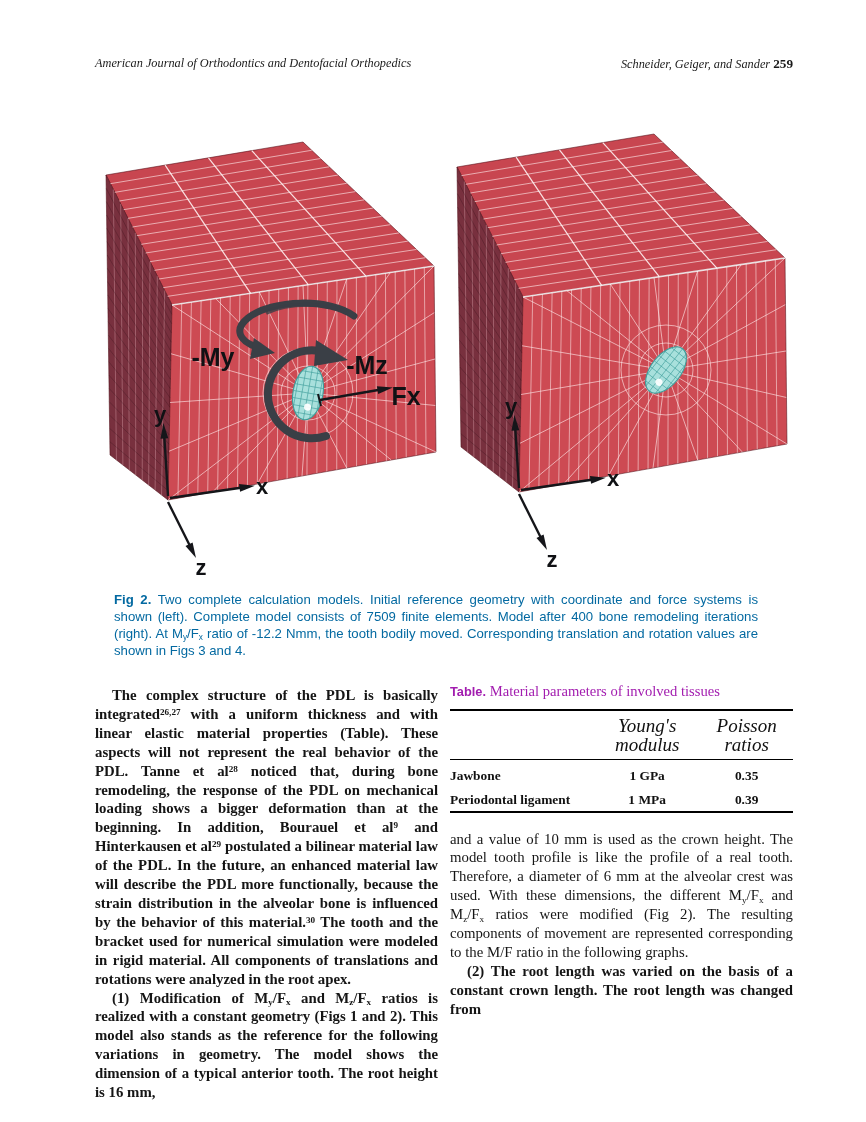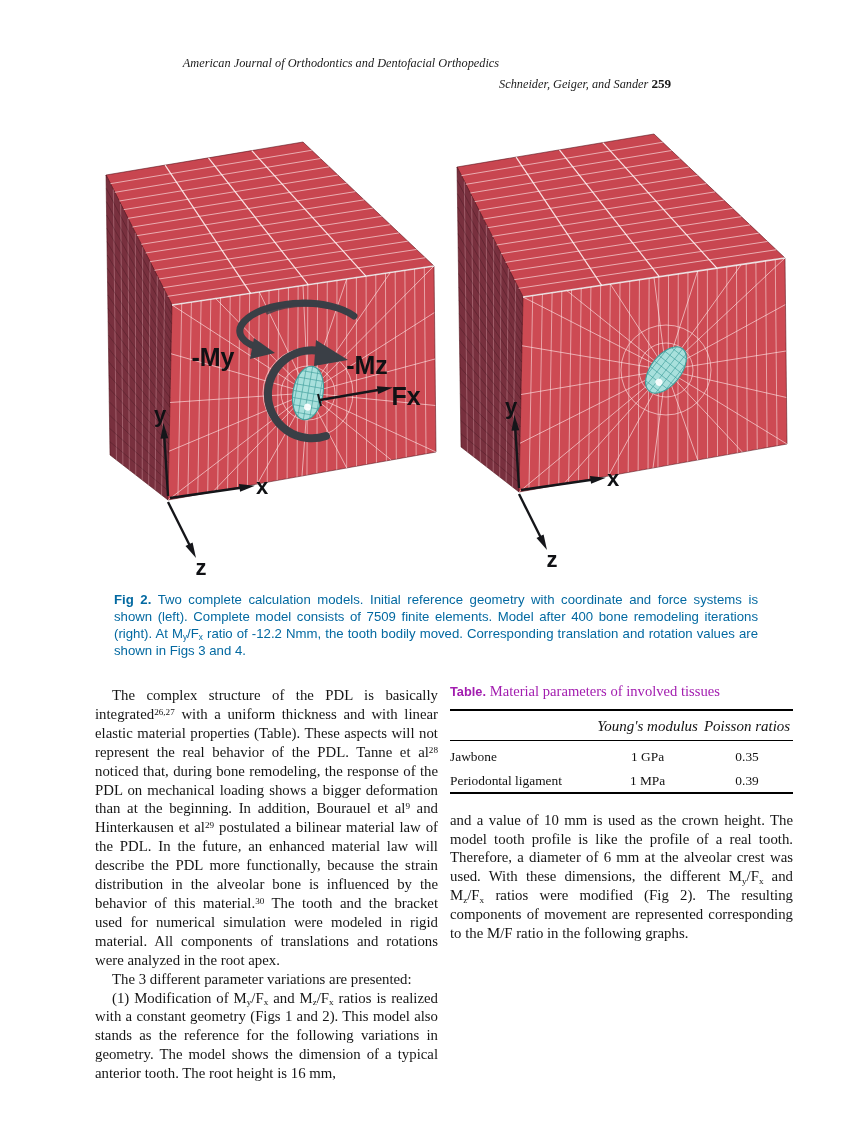--- a/index.html
+++ b/index.html
@@ -1,49 +1,49 @@
 <!DOCTYPE html>
 <html><head>
 <meta charset="utf-8">
 <style>
   html,body{margin:0;padding:0;}
   body{width:866px;height:1122px;position:relative;background:#ffffff;overflow:hidden;
        font-family:"Liberation Serif",serif;}
   
-  .hdr{position:absolute;left:78px;top:56px;width:698px;display:flex;justify-content:center;
+  .hdr{position:absolute;left:95px;top:56px;width:698px;display:flex;justify-content:space-between;
        font:italic 12.3px/15.5px "Liberation Serif",serif;color:#1a1a1a;}
-  .hdr-right{text-align:right;white-space:nowrap;margin-top:20px;}
+  .hdr-right{text-align:right;white-space:nowrap;}
   .pageno{font-style:normal;font-weight:bold;font-size:13.2px;}
   
   .figure-area{position:absolute;left:88px;top:112px;width:710px;height:482px;}
   svg text.ax{font:bold 22px "Liberation Sans",sans-serif;fill:#101114;}
   svg text.mom{font:bold 25px "Liberation Sans",sans-serif;fill:#101114;}
   
   .caption{position:absolute;left:114px;top:592px;width:644px;text-align:justify;
            font:13.2px/16.9px "Liberation Sans",sans-serif;color:#0369a1;}
   .cap-lead{font-weight:bold;}
   
   .col{position:absolute;width:343px;text-align:justify;color:#151515;
        font:14.8px/18.9px "Liberation Serif",serif;}
   #col-left{left:95px;top:686px;}
   #col-right{left:450px;top:682px;}
   .col p{margin:0;}
-  .col p.ind{text-indent:17px;}
+  .col p.ind{text-indent:17px;font-weight:bold;}
   sup{font-size:0.62em;line-height:0;vertical-align:baseline;position:relative;top:-0.45em;}
   sub{font-size:0.62em;line-height:0;vertical-align:baseline;position:relative;top:0.28em;}
   
   .tbl-wrap{margin-bottom:17px;}
   .tbl-title{font-size:14.6px;margin-bottom:8px;color:#a21caf;}
   .tbl-lead{font:bold 12.8px "Liberation Sans",sans-serif;}
   table{width:100%;border-collapse:collapse;border-top:2px solid #000;border-bottom:2px solid #000;
         font-size:13.4px;color:#111;}
   thead th{font-style:italic;font-weight:normal;text-align:center;padding:6px 0 4px;
-           border-bottom:1.5px solid #000;font-size:15px;margin-top:36px;}
+           border-bottom:1.5px solid #000;font-size:19px;margin-top:36px;}
   thead th:first-child{width:42%;}
-  tbody td{padding:2.5px 0;}
+  tbody td{padding:2.5px 0;font-weight:bold;}
   tbody tr:first-child td{padding-top:7px;}
   tbody tr:last-child td{padding-bottom:1px;}
   tbody td:first-child{text-align:left;}
   tbody td:nth-child(2),tbody td:nth-child(3),
   thead th:nth-child(2),thead th:nth-child(3){text-align:center;}
 </style>
 </head>
 <body>
 
 <div class="hdr">
@@ -349,21 +349,20 @@
   </svg>
 </div>
 
 <div class="caption">
   <span class="cap-lead">Fig 2.</span>
   <span>Two complete calculation models. Initial reference geometry with coordinate and force systems is shown (left). Complete model consists of 7509 finite elements. Model after 400 bone remodeling iterations (right). At M<sub>y</sub>/F<sub>x</sub> ratio of -12.2 Nmm, the tooth bodily moved. Corresponding translation and rotation values are shown in Figs 3 and 4.</span>
 </div>
 
 <div class="col" id="col-left">
   <p class="ind">The complex structure of the PDL is basically integrated<sup>26,27</sup> with a uniform thickness and with linear elastic material properties (Table). These aspects will not represent the real behavior of the PDL. Tanne et al<sup>28</sup> noticed that, during bone remodeling, the response of the PDL on mechanical loading shows a bigger deformation than at the beginning. In addition, Bourauel et al<sup>9</sup> and Hinterkausen et al<sup>29</sup> postulated a bilinear material law of the PDL. In the future, an enhanced material law will describe the PDL more functionally, because the strain distribution in the alveolar bone is influenced by the behavior of this material.<sup>30</sup> The tooth and the bracket used for numerical simulation were modeled in rigid material. All components of translations and rotations were analyzed in the root apex.</p>
-  <p class="ind">The 3 different parameter variations are presented:</p>
   <p class="ind">(1) Modification of M<sub>y</sub>/F<sub>x</sub> and M<sub>z</sub>/F<sub>x</sub> ratios is realized with a constant geometry (Figs 1 and 2). This model also stands as the reference for the following variations in geometry. The model shows the dimension of a typical anterior tooth. The root height is 16 mm,</p>
 </div>
 
 <div class="col" id="col-right">
   <div class="tbl-wrap">
     <div class="tbl-title">
       <span class="tbl-lead">Table.</span>
       <span>Material parameters of involved tissues</span>
     </div>
     <table>
@@ -382,13 +381,14 @@
         </tr>
         <tr>
           <td>Periodontal ligament</td>
           <td>1 MPa</td>
           <td>0.39</td>
         </tr>
       </tbody>
     </table>
   </div>
   <p>and a value of 10 mm is used as the crown height. The model tooth profile is like the profile of a real tooth. Therefore, a diameter of 6 mm at the alveolar crest was used. With these dimensions, the different M<sub>y</sub>/F<sub>x</sub> and M<sub>z</sub>/F<sub>x</sub> ratios were modified (Fig 2). The resulting components of movement are represented corresponding to the M/F ratio in the following graphs.</p>
+  <p class="ind">(2) The root length was varied on the basis of a constant crown length. The root length was changed from</p>
 </div>
 
 </body></html>

